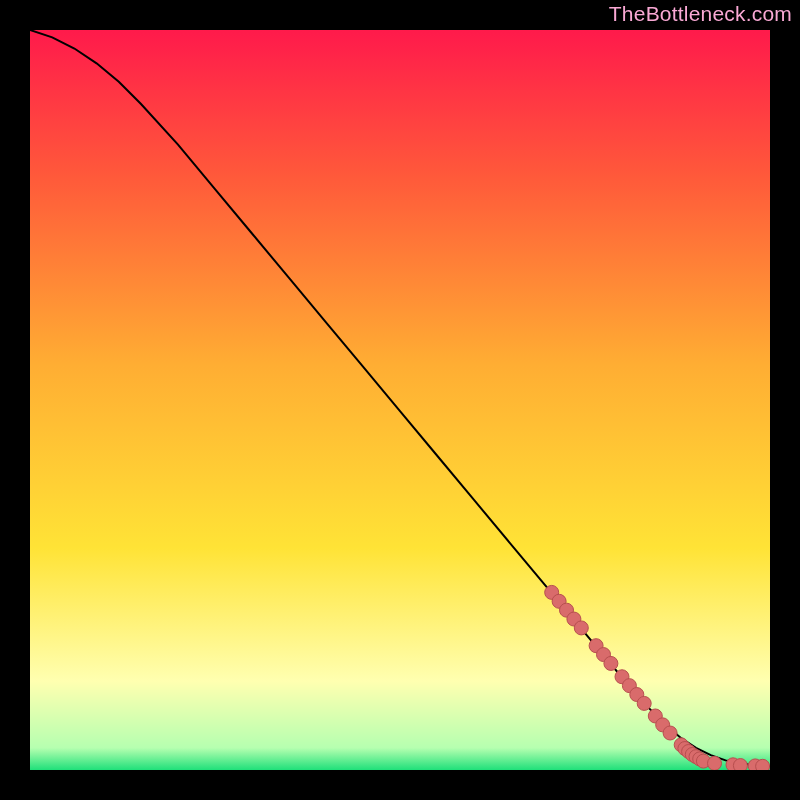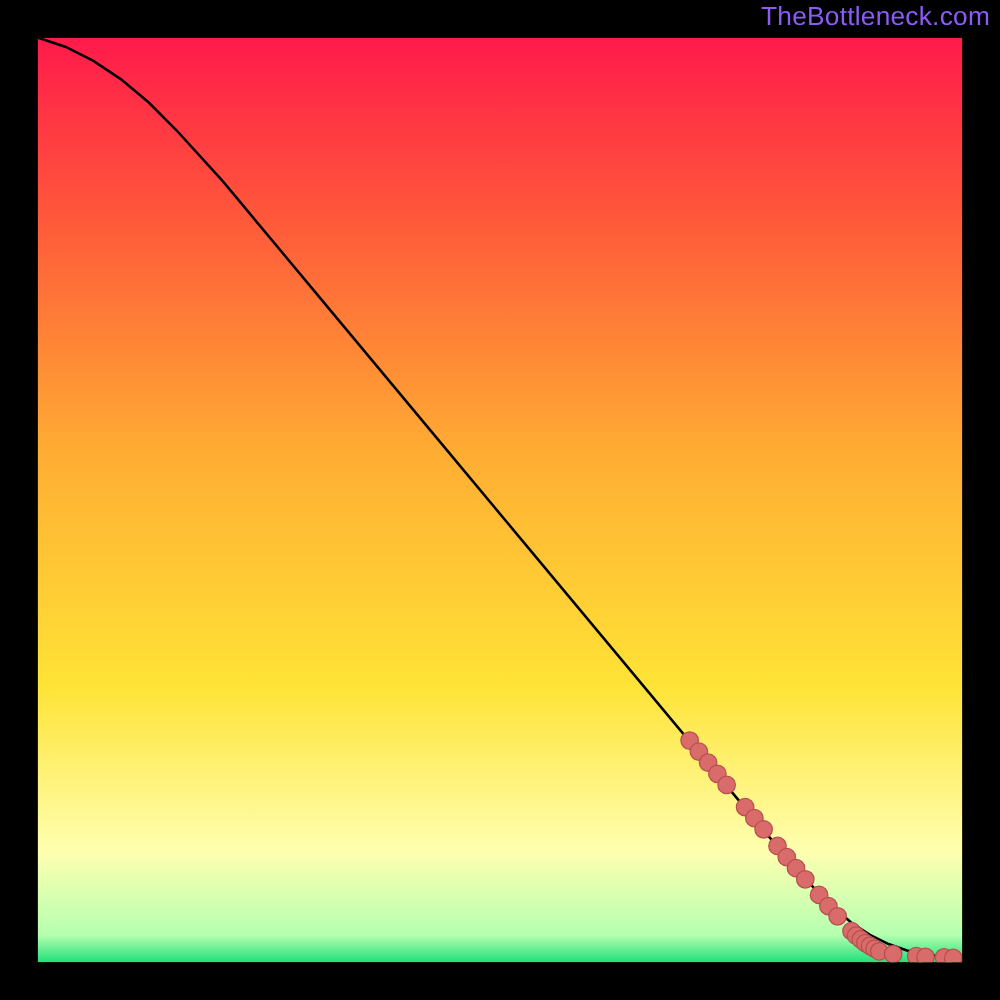--- a/index.html
+++ b/index.html
@@ -14,21 +14,21 @@
   .frame {
     position: relative;
     width: 800px;
     height: 800px;
     background: #000;
   }
   .watermark {
     position: absolute;
     top: 2px;
     right: 8px;
-    color: #8b5cf6;
+    color: #f9a8d4;
     font-size: 21px;
     font-weight: 400;
     letter-spacing: 0.2px;
     z-index: 5;
   }
   .plot-area {
     position: absolute;
     left: 30px;
     top: 30px;
     width: 740px;

